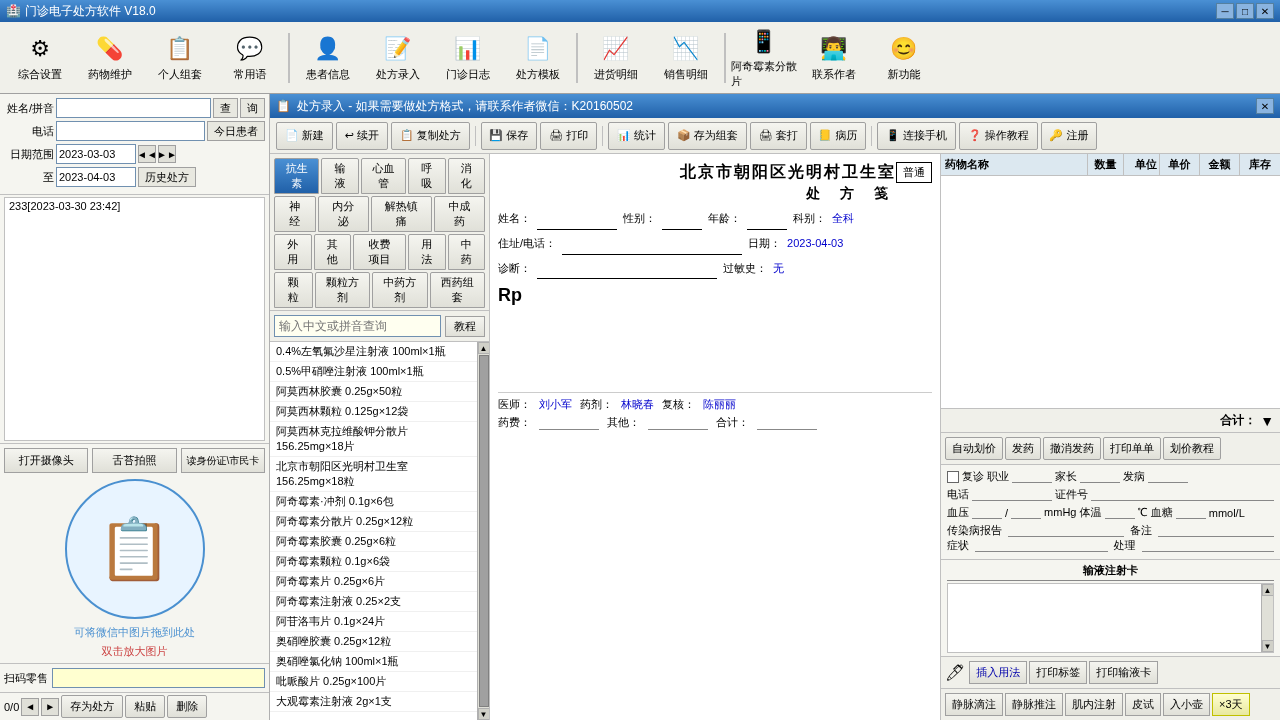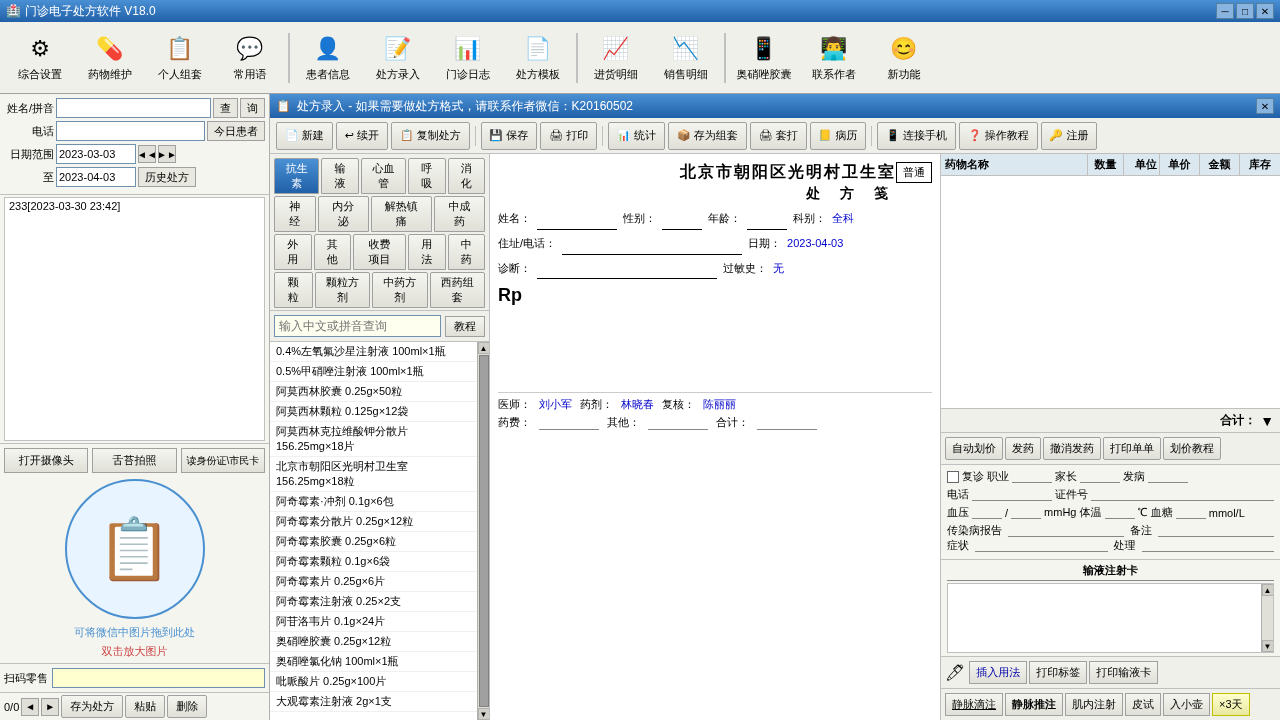--- a/index.html
+++ b/index.html
@@ -146,21 +146,21 @@
     <div class="toolbar-icon">📈</div>
     <span>进货明细</span>
   </div>
   <div class="toolbar-btn">
     <div class="toolbar-icon">📉</div>
     <span>销售明细</span>
   </div>
   <div class="toolbar-divider"></div>
   <div class="toolbar-btn">
     <div class="toolbar-icon">📱</div>
-    <span>奥硝唑胶囊</span>
+    <span>阿奇霉素分散片</span>
   </div>
   <div class="toolbar-btn">
     <div class="toolbar-icon">👨‍💻</div>
     <span>联系作者</span>
   </div>
   <div class="toolbar-btn">
     <div class="toolbar-icon">😊</div>
     <span>新功能</span>
   </div>
 </div>
@@ -469,22 +469,22 @@
             </div>
 
             <div style="display:flex; gap:2px; padding:4px; background:#f0f0ea; border-top:1px solid #c0c0c0; align-items:center; flex-shrink:0;">
               <span style="font-size:16px; margin-right:2px;">🖊</span>
               <button style="padding:3px 6px; font-size:11px; background:linear-gradient(to bottom,#f5f5f0,#e0e0d8); border:1px solid #a0a0a0; cursor:pointer; color:#0000aa;">插入用法</button>
               <button style="padding:3px 6px; font-size:11px; background:linear-gradient(to bottom,#f5f5f0,#e0e0d8); border:1px solid #a0a0a0; cursor:pointer;">打印标签</button>
               <button style="padding:3px 6px; font-size:11px; background:linear-gradient(to bottom,#f5f5f0,#e0e0d8); border:1px solid #a0a0a0; cursor:pointer;">打印输液卡</button>
             </div>
 
             <div style="display:flex; gap:2px; padding:4px; background:#f0f0ea; border-top:1px solid #c0c0c0; flex-wrap:wrap; flex-shrink:0;">
-              <button style="padding:3px 6px; font-size:11px; background:linear-gradient(to bottom,#f5f5f0,#e0e0d8); border:1px solid #a0a0a0; cursor:pointer;text-decoration:underline;">静脉滴注</button>
-              <button style="padding:2px 6px; font-size:11px; background:linear-gradient(to bottom,#f5f5f0,#e0e0d8); border:1px solid #a0a0a0; cursor:pointer;font-weight:bold;">静脉推注</button>
+              <button style="padding:3px 6px; font-size:11px; background:linear-gradient(to bottom,#f5f5f0,#e0e0d8); border:1px solid #a0a0a0; cursor:pointer;">静脉滴注</button>
+              <button style="padding:2px 6px; font-size:11px; background:linear-gradient(to bottom,#f5f5f0,#e0e0d8); border:1px solid #a0a0a0; cursor:pointer;">静脉推注</button>
               <button style="padding:3px 6px; font-size:11px; background:linear-gradient(to bottom,#f5f5f0,#e0e0d8); border:1px solid #a0a0a0; cursor:pointer;">肌内注射</button>
               <button style="padding:3px 6px; font-size:11px; background:linear-gradient(to bottom,#f5f5f0,#e0e0d8); border:1px solid #a0a0a0; cursor:pointer;">皮试</button>
               <button style="padding:3px 6px; font-size:11px; background:linear-gradient(to bottom,#f5f5f0,#e0e0d8); border:1px solid #a0a0a0; cursor:pointer;">入小壶</button>
               <button style="padding:3px 6px; font-size:11px; background:linear-gradient(to bottom,#ffffd0,#e8e8a0); border:1px solid #c0c000; cursor:pointer;">×3天</button>
             </div>
           </div>
         </div>
       </div>
     </div>
   </div>

